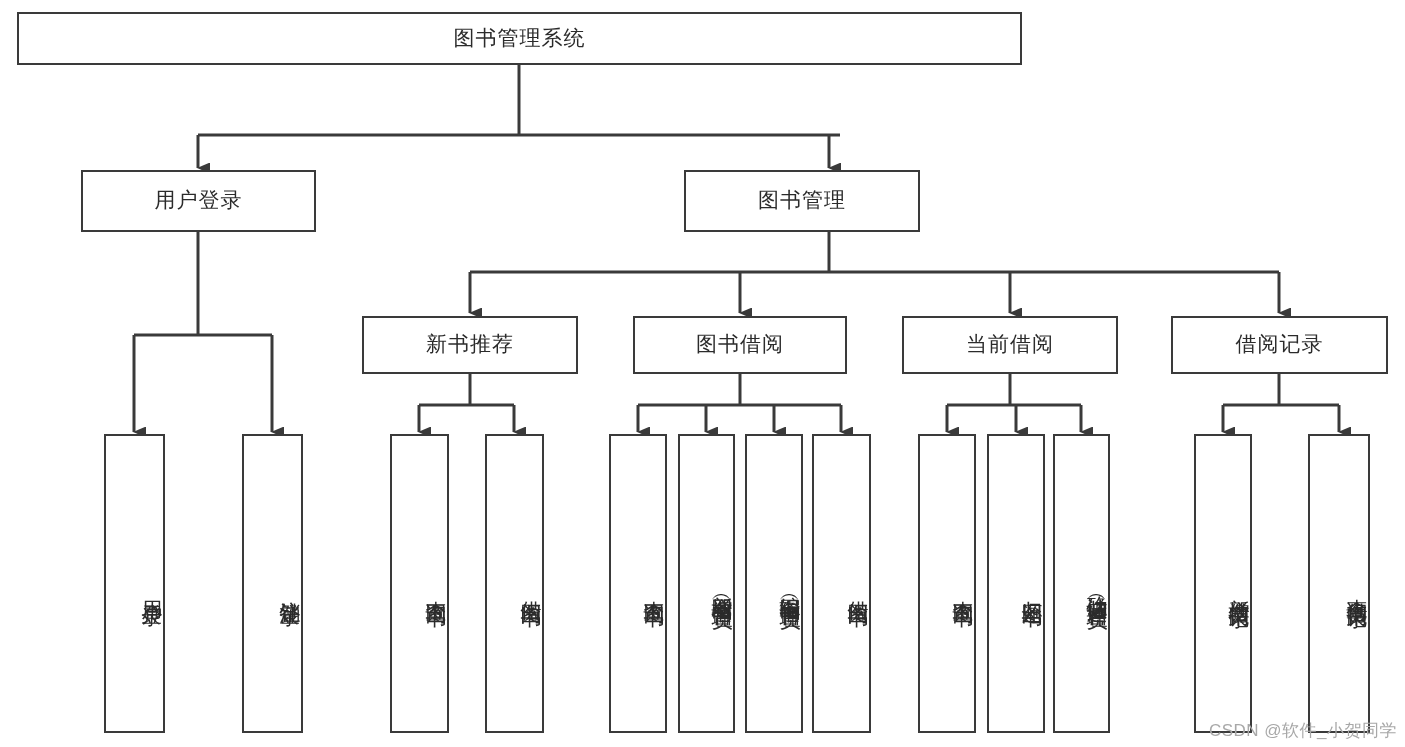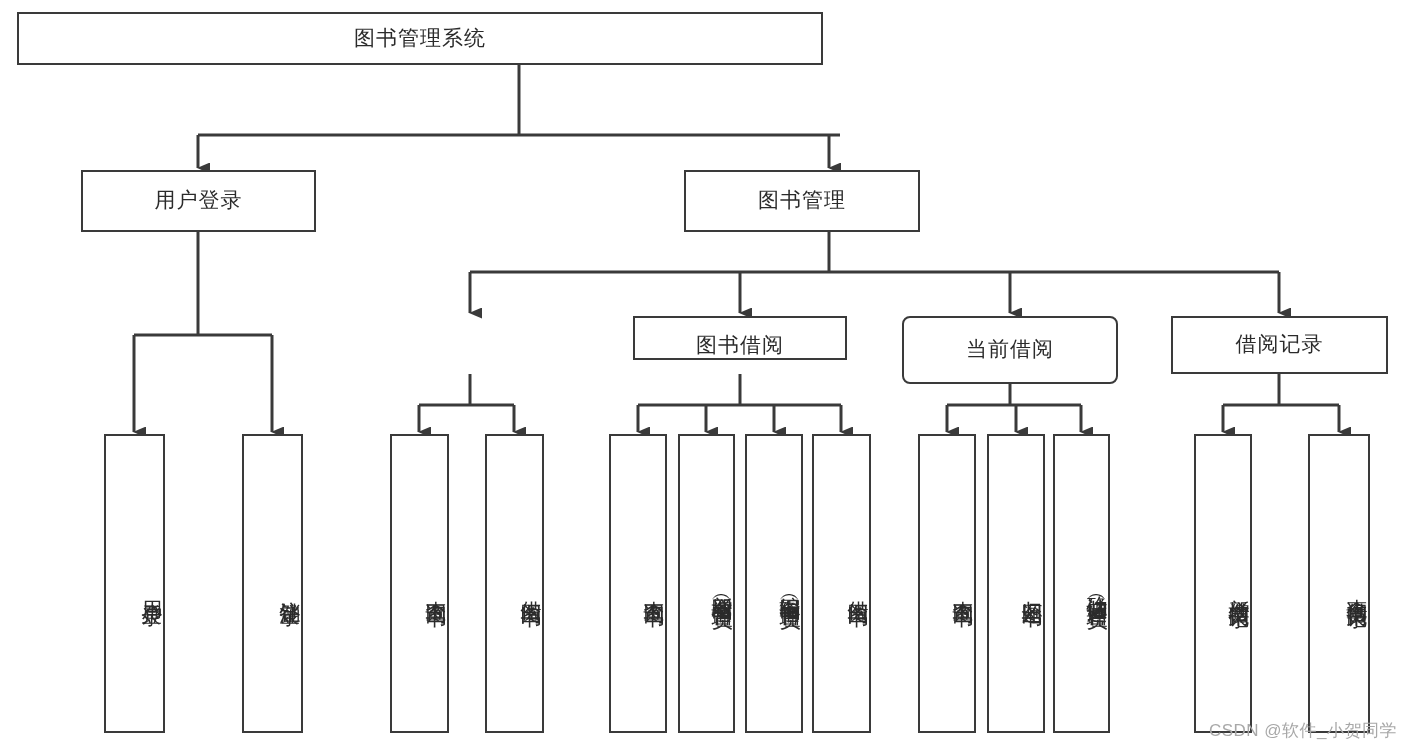--- a/index.html
+++ b/index.html
@@ -112,35 +112,38 @@
       <path d="M1016,405 L1016,432" marker-end="url(#arw)"></path>
       <path d="M1081,405 L1081,432" marker-end="url(#arw)"></path>
 
       <path d="M1279,374 L1279,405"></path>
       <path d="M1223,405 L1339,405"></path>
       <path d="M1223,405 L1223,432" marker-end="url(#arw)"></path>
       <path d="M1339,405 L1339,432" marker-end="url(#arw)"></path>
     </g>
   </svg>
 
-  <div class="node horiz" style="left:17px; top:12px; width:806px; height:53px;">
+  <div class="node horiz" style="left:17px; top:12px; width:1005px; height:53px;">
     <span class="label">图书管理系统</span>
   </div>
 
   <div class="node horiz" style="left:81px; top:170px; width:235px; height:62px;">
     <span class="label">用户登录</span>
   </div>
   <div class="node horiz" style="left:684px; top:170px; width:236px; height:62px;">
     <span class="label">图书管理</span>
   </div>
 
-  <div class="node horiz" style="left:633px; top:316px; width:214px; height:44px;align-items:flex-end;">
+  <div class="node horiz" style="left:362px; top:316px; width:216px; height:58px;">
+    <span class="label">新书推荐</span>
+  </div>
+  <div class="node horiz" style="left:633px; top:316px; width:214px; height:58px;">
     <span class="label">图书借阅</span>
   </div>
-  <div class="node horiz" style="left:902px; top:316px; width:216px; height:68px;border-radius:8px;">
+  <div class="node horiz" style="left:902px; top:316px; width:216px; height:58px;">
     <span class="label">当前借阅</span>
   </div>
   <div class="node horiz" style="left:1171px; top:316px; width:217px; height:58px;">
     <span class="label">借阅记录</span>
   </div>
 
   <div class="node vert" style="left:104px; top:434px; width:61px; height:299px;">
     <span class="label">用户登录</span>
   </div>
   <div class="node vert" style="left:242px; top:434px; width:61px; height:299px;">

